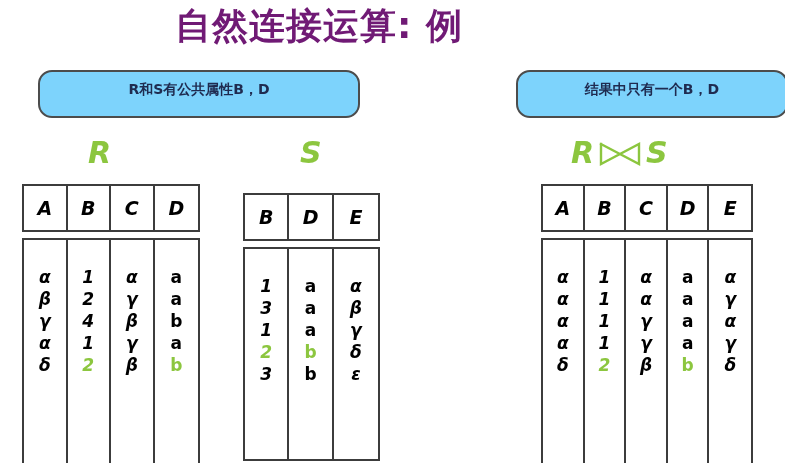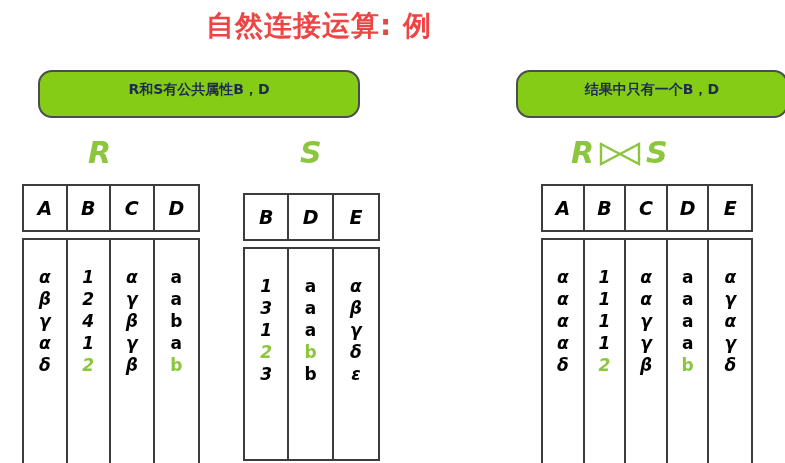--- a/index.html
+++ b/index.html
@@ -15,33 +15,33 @@
     font-family: "Liberation Serif", "DejaVu Serif", serif;
   }
 
   
   #slide-title {
     position: absolute;
     left: 0;
     top: 4px;
     width: 638px;
     text-align: center;
-    color: #ef4444;
-    font-family: "DejaVu Sans", "Liberation Sans", sans-serif;
-    font-weight: bold;
-    font-size: 28px;
+    color: #701a75;
+    font-family: "DejaVu Sans", "Liberation Sans", sans-serif;
+    font-weight: bold;
+    font-size: 36px;
     letter-spacing: 1px;
     line-height: 44px;
     white-space: nowrap;
   }
 
   
   .callout {
     position: absolute;
-    background: #84cc16;
+    background: #7dd3fc;
     border: 2px solid #4C4C4C;
     border-radius: 14px;
     box-sizing: border-box;
   }
   .callout-text {
     position: absolute;
     left: 0;
     top: 8px;
     width: 100%;
     text-align: center;

